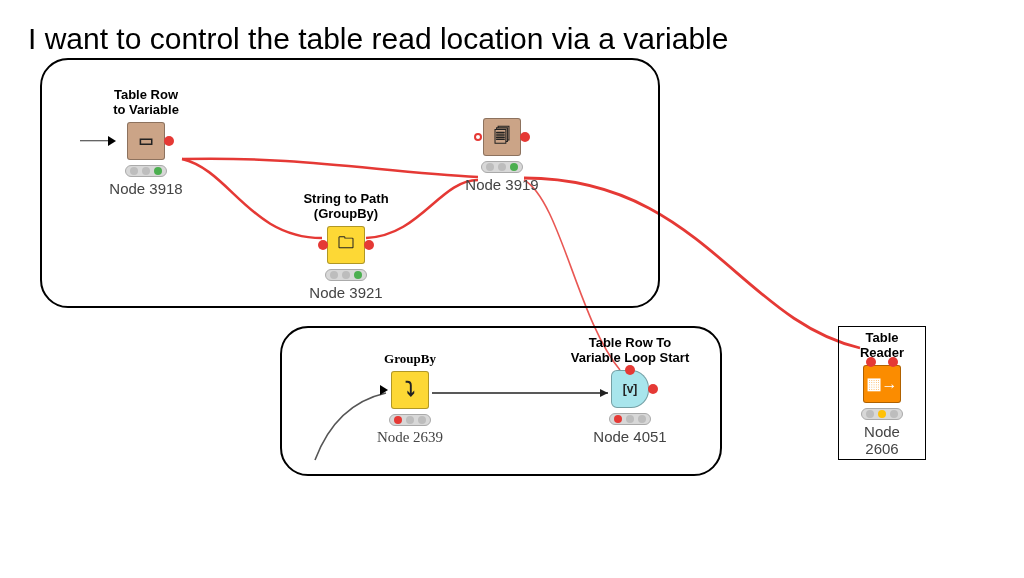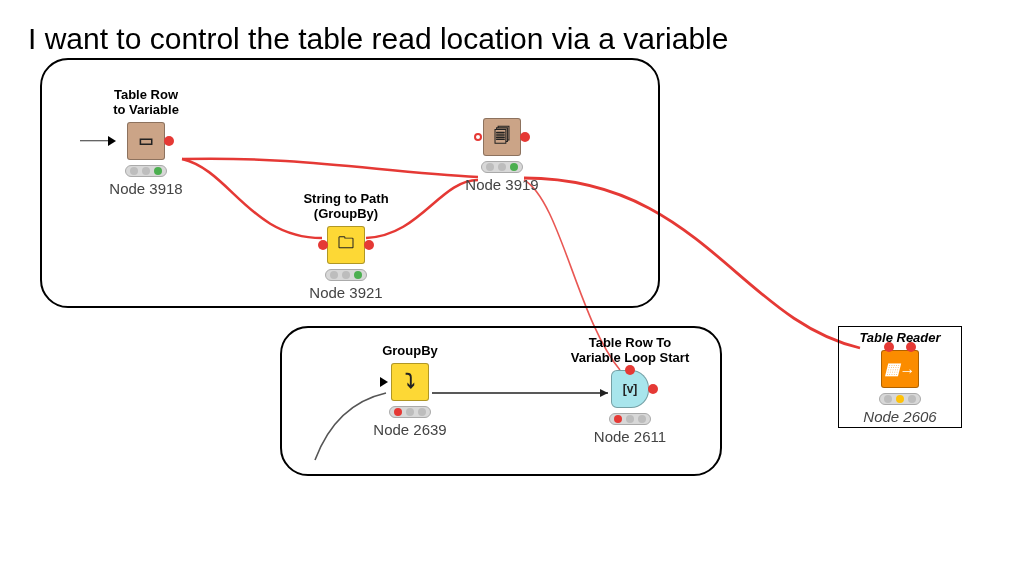--- a/index.html
+++ b/index.html
@@ -184,21 +184,21 @@
     <span class="port-out-red"></span>
   </div>
   <div class="traffic">
     <span class="dot"></span>
       <span class="dot"></span>
       <span class="dot green"></span>
   </div>
   <div class="node-id">Node 3919</div>
 </div>
 
-<div class="node" style="left:340px; top:344px;">
+<div class="node" style="left:340px; top:352px;font-family:Liberation Serif, serif;">
   <div class="node-label">
     <span>GroupBy</span>
   </div>
   <div class="node-icon ic-yellow">
     <span class="port-in-arrow" style="left:-12px;"></span>
     <span class="glyph" style="font-size:20px;">⤵</span>
   </div>
   <div class="traffic">
     <span class="dot red"></span>
       <span class="dot"></span>
@@ -215,24 +215,24 @@
   <div class="node-icon ic-cyan" style="border-radius:6px 18px 18px 6px;">
     <span class="port-in-red" style="top:-6px;left:50%;transform:translateX(-50%);"></span>
     <span class="glyph" style="font-size:12px;">[v]</span>
     <span class="port-out-red"></span>
   </div>
   <div class="traffic">
     <span class="dot red"></span>
       <span class="dot"></span>
       <span class="dot"></span>
   </div>
-  <div class="node-id">Node 2611</div>
-</div>
-
-<div class="reader-frame" style="left:838px; top:326px; width:124px;font-style:italic;">
+  <div class="node-id">Node 4051</div>
+</div>
+
+<div class="reader-frame" style="left:838px; top:326px; width:88px;">
   <div class="node-label">Table Reader</div>
   <div class="node-icon ic-orange" style="margin:2px auto 0 auto;position:relative;">
     <span class="port-in-red" style="left:2px; top:-4px;"></span>
     <span class="port-out-red" style="right:2px; top:-4px;"></span>
     <span class="glyph" style="color:#fff;">▦→</span>
   </div>
   <div class="traffic">
     <span class="dot"></span>
       <span class="dot yellow"></span>
       <span class="dot"></span>

